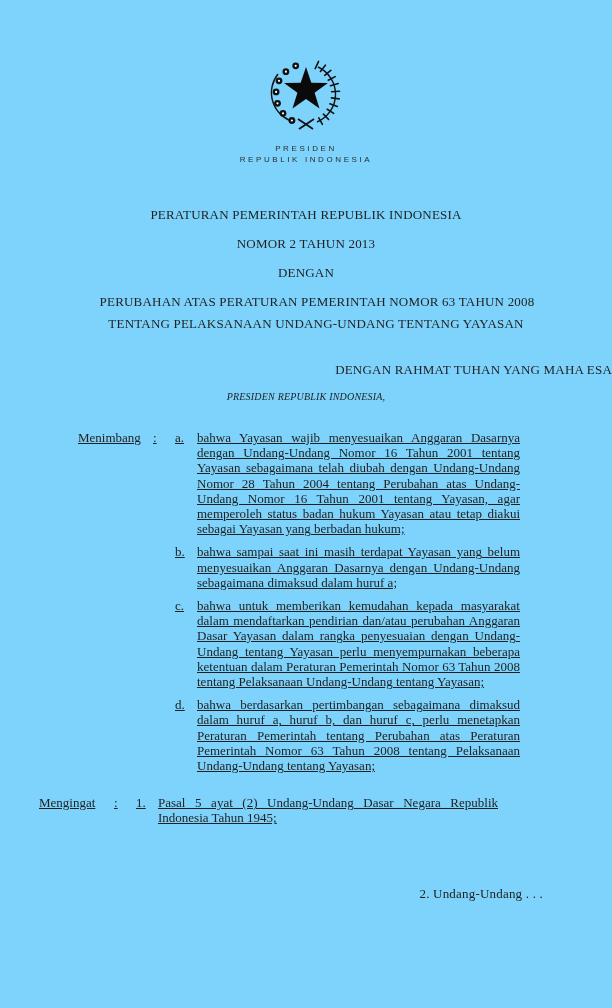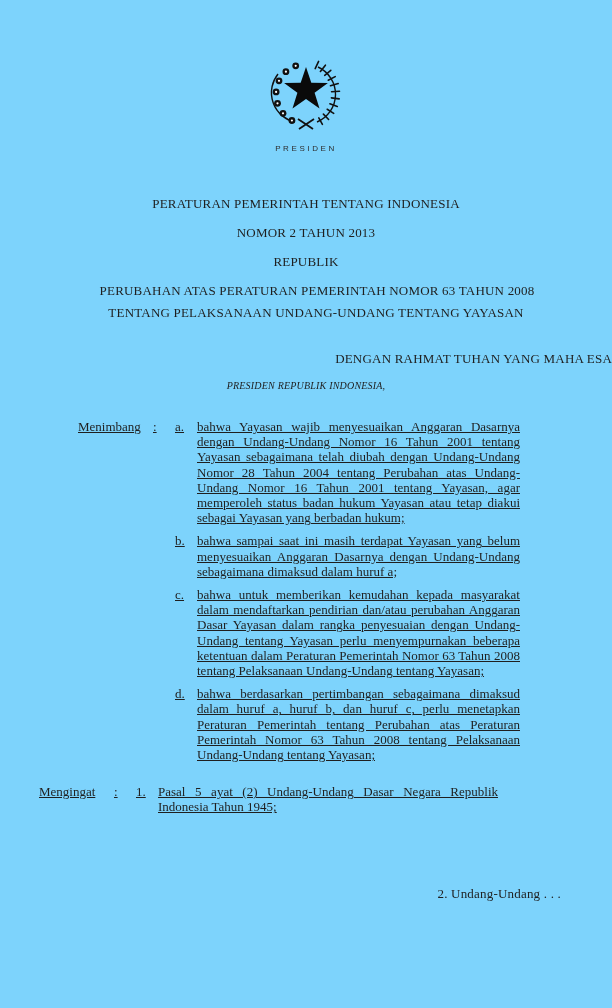--- a/index.html
+++ b/index.html
@@ -68,21 +68,21 @@
     text-justify: inter-word;
   }
   .section.recalling { margin-top: 22px; }
   .section.recalling .row {
     grid-template-columns: 75px 22px 22px 340px;
     padding-left: 39px;
   }
   .catchword {
     position: absolute;
     top: 886px;
-    right: 51px;
+    right: 69px;
     font-size: 13px;
     letter-spacing: 0.2px;
   }
 </style>
 </head>
 <body>
 
 <div class="page">
 
   <div class="emblem-wrap">
@@ -137,26 +137,27 @@
         <line x1="67.4" y1="60.1" x2="72.6" y2="65.5"></line>
         <line x1="62.8" y1="63.9" x2="66.4" y2="70.4"></line>
       </g>
 
       <path fill="#0a0a0a" d="M50,13 L55.3,28.7 L71.9,28.9 L58.6,38.8 L63.5,54.6 L50,45 L36.5,54.6 L41.4,38.8 L28.1,28.9 L44.7,28.7 Z"></path>
     </svg>
   </div>
 
   <div class="org-lines">
     <div>PRESIDEN</div>
+    <div>REPUBLIK INDONESIA</div>
   </div>
 
   <div class="title-block">
-    <div class="title-line t1">PERATURAN PEMERINTAH TENTANG INDONESIA</div>
+    <div class="title-line t1">PERATURAN PEMERINTAH REPUBLIK INDONESIA</div>
     <div class="title-line t2">NOMOR 2 TAHUN 2013</div>
-    <div class="title-line t3">REPUBLIK</div>
+    <div class="title-line t3">DENGAN</div>
     <div class="title-line t4">PERUBAHAN ATAS PERATURAN PEMERINTAH NOMOR 63 TAHUN 2008</div>
     <div class="title-line t5">TENTANG PELAKSANAAN UNDANG-UNDANG TENTANG YAYASAN</div>
   </div>
 
   <div class="invocation">DENGAN RAHMAT TUHAN YANG MAHA ESA</div>
   <div class="authority">PRESIDEN REPUBLIK INDONESIA,</div>
 
   <div class="section considering">
     <div class="row">
       <div class="label">Menimbang</div>

